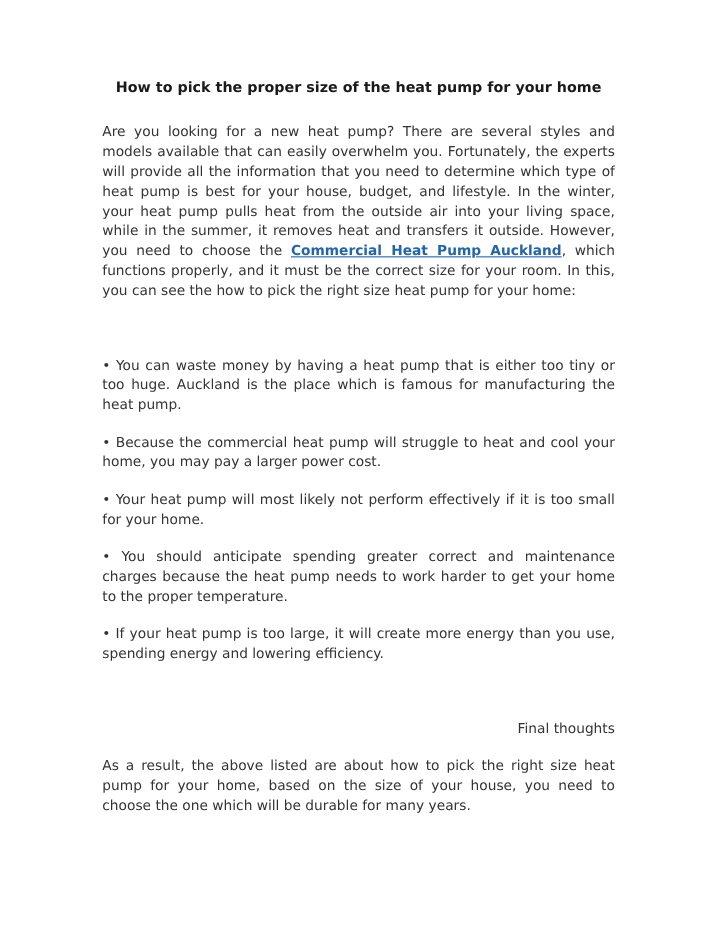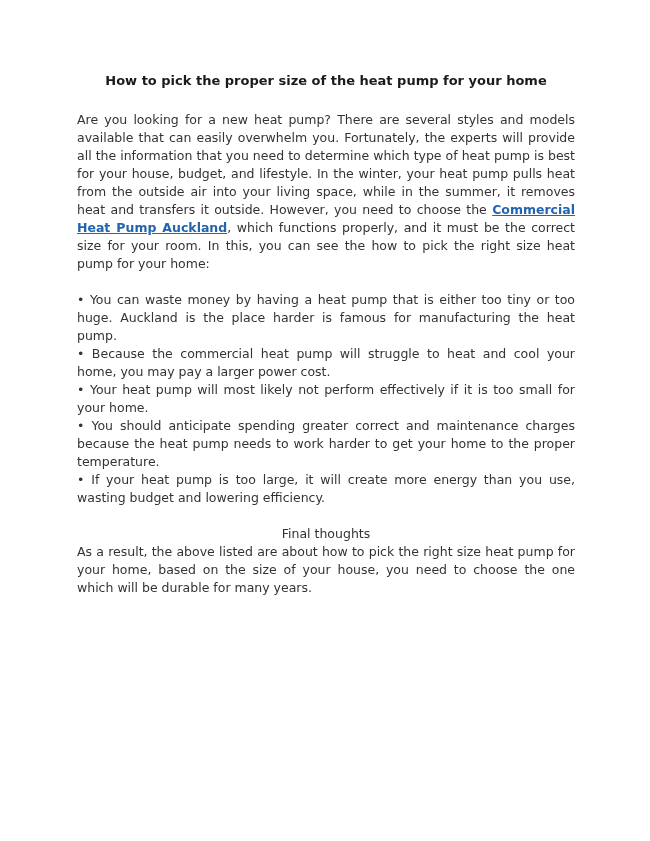--- a/index.html
+++ b/index.html
@@ -23,28 +23,28 @@
   }
   .doc-title {
     font-size: 13px;
     font-weight: bold;
     line-height: 16px;
     text-align: center;
     color: var(--title, #1a1a1a);
     margin: 0 0 22px 0;
   }
   p.body-text {
-    margin: 0;
+    margin: 16px;
     font-size: 12.5px;
     line-height: 18px;
     text-align: justify;
     color: var(--text, #333333);
   }
   p.no-justify {
-    text-align: center;
+    text-align: right;
   }
   .gap {
     height: 18px;
   }
   a.doc-link {
     color: var(--link, #2265ae);
     font-weight: bold;
     text-decoration: underline;
     cursor: pointer;
   }
@@ -53,24 +53,24 @@
 <body>
 
 <div class="page">
 
   <h1 class="doc-title">How to pick the proper size of the heat pump for your home</h1>
 
   <p class="body-text"><span>Are you looking for a new heat pump? There are several styles and models available that can easily overwhelm you. Fortunately, the experts will provide all the information that you need to determine which type of heat pump is best for your house, budget, and lifestyle. In the winter, your heat pump pulls heat from the outside air into your living space, while in the summer, it removes heat and transfers it outside. However, you need to choose the </span><a class="doc-link">Commercial Heat Pump Auckland</a><span>, which functions properly, and it must be the correct size for your room. In this, you can see the how to pick the right size heat pump for your home:</span></p>
 
   <div class="gap"></div>
 
-  <p class="body-text">• You can waste money by having a heat pump that is either too tiny or too huge. Auckland is the place harder is famous for manufacturing the heat pump.</p>
+  <p class="body-text">• You can waste money by having a heat pump that is either too tiny or too huge. Auckland is the place which is famous for manufacturing the heat pump.</p>
   <p class="body-text">• Because the commercial heat pump will struggle to heat and cool your home, you may pay a larger power cost.</p>
   <p class="body-text">• Your heat pump will most likely not perform effectively if it is too small for your home.</p>
   <p class="body-text">• You should anticipate spending greater correct and maintenance charges because the heat pump needs to work harder to get your home to the proper temperature.</p>
-  <p class="body-text">• If your heat pump is too large, it will create more energy than you use, wasting budget and lowering efficiency.</p>
+  <p class="body-text">• If your heat pump is too large, it will create more energy than you use, spending energy and lowering efficiency.</p>
 
   <div class="gap"></div>
 
   <p class="body-text no-justify">Final thoughts</p>
   <p class="body-text">As a result, the above listed are about how to pick the right size heat pump for your home, based on the size of your house, you need to choose the one which will be durable for many years.</p>
 
 </div>
 
 </body></html>

